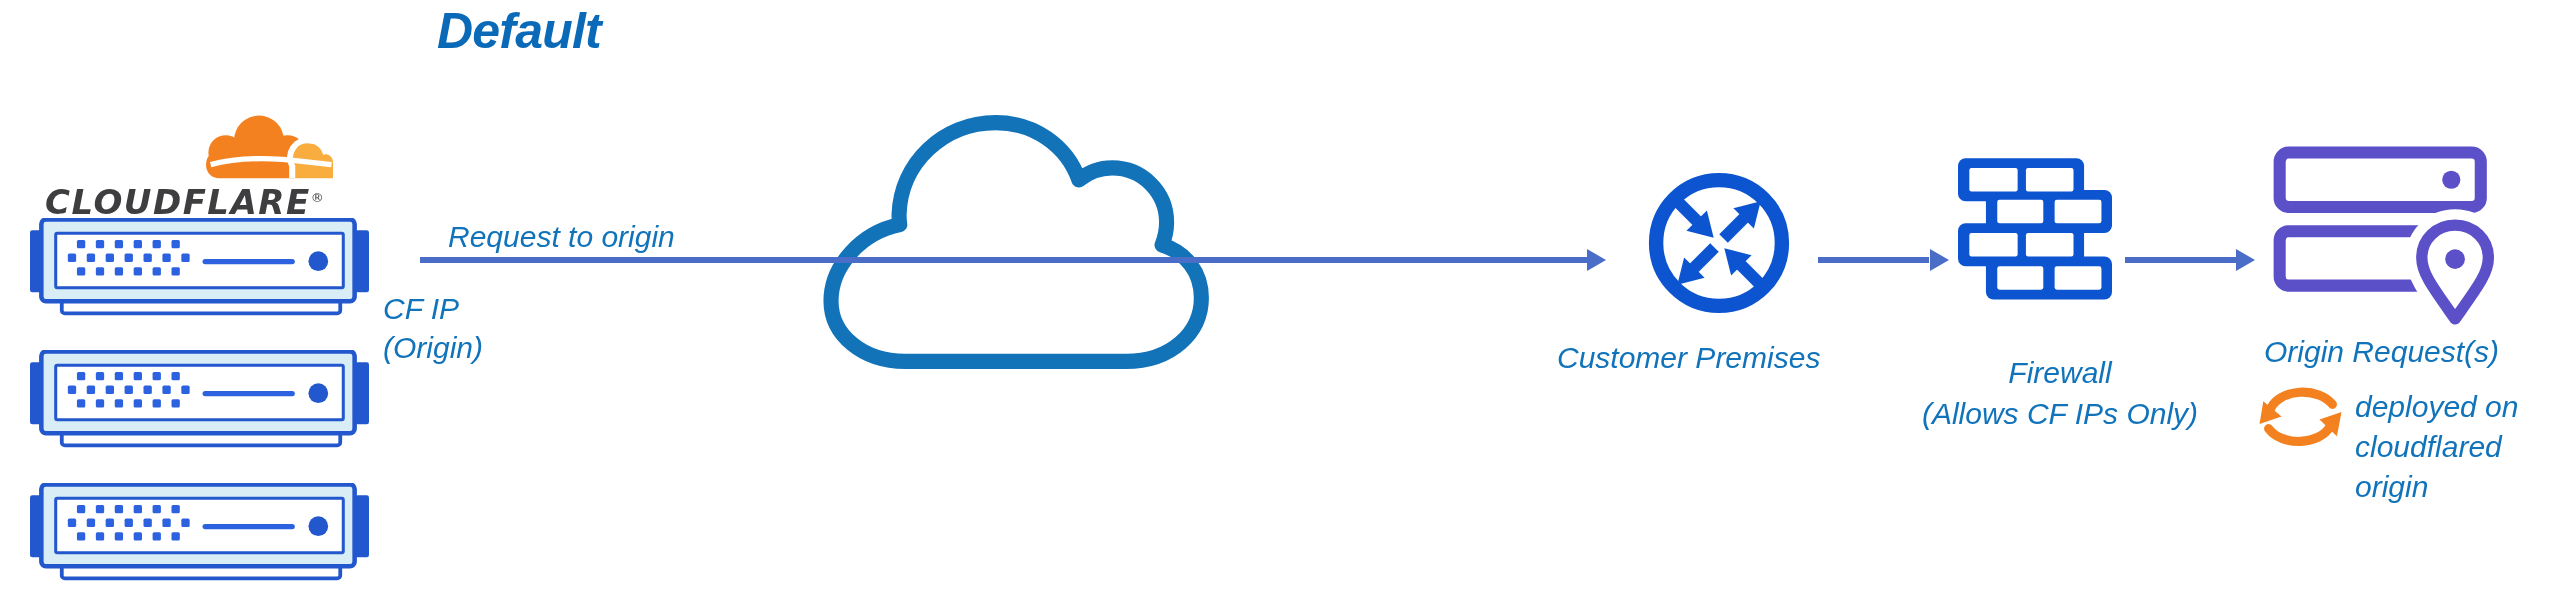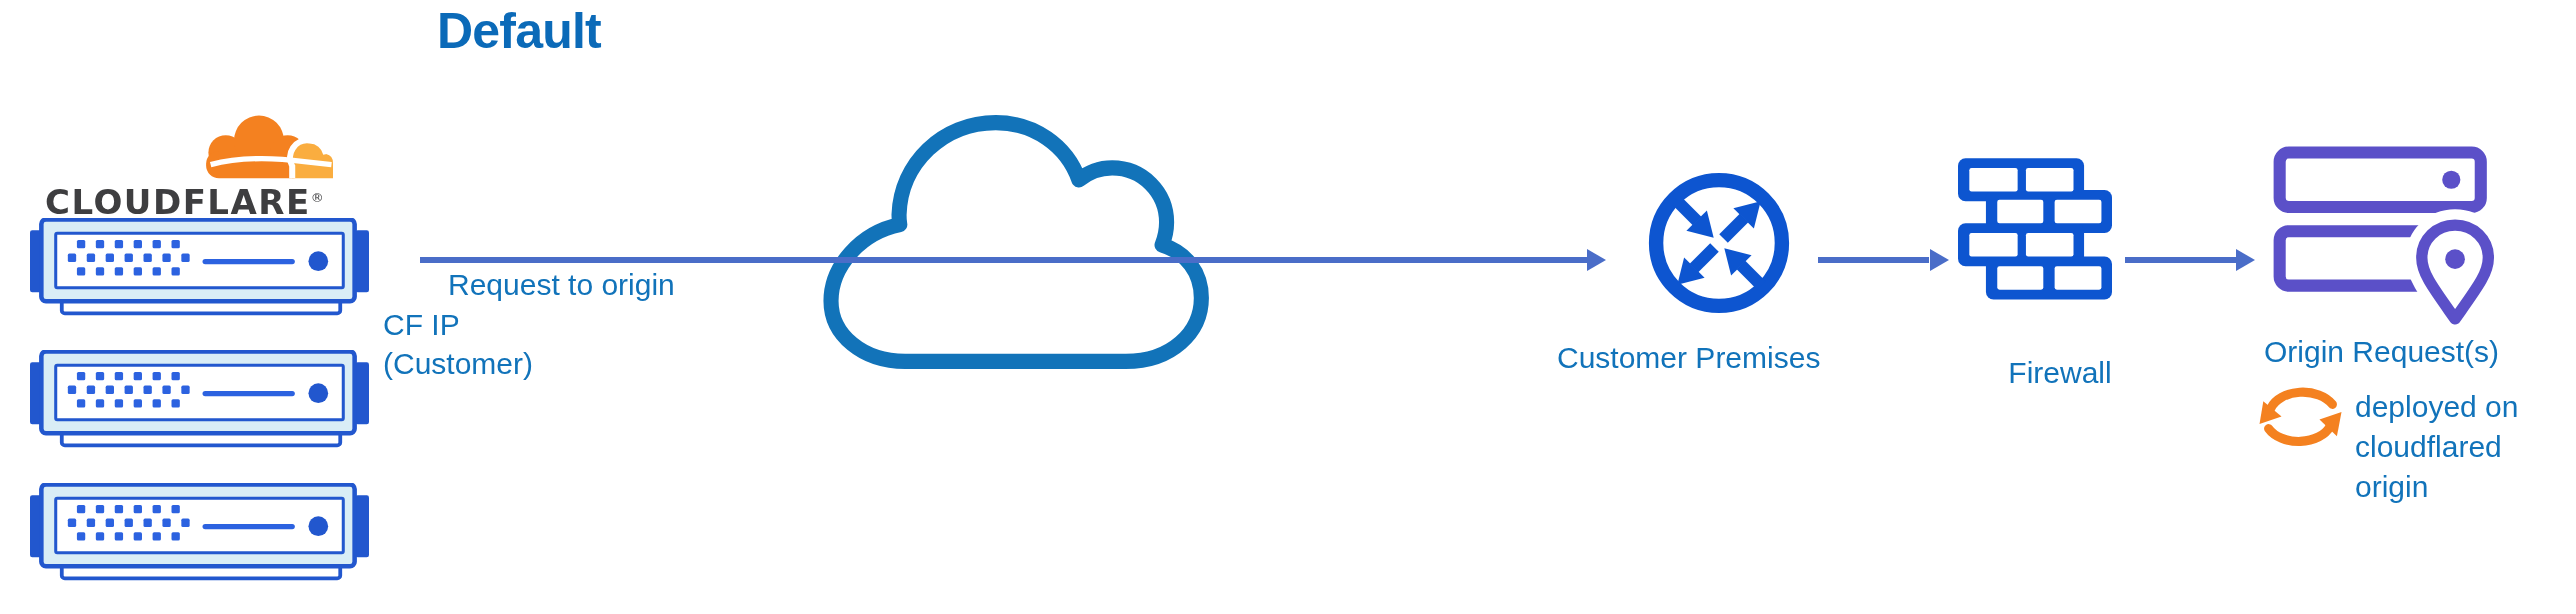--- a/index.html
+++ b/index.html
@@ -3,27 +3,27 @@
 <meta charset="utf-8">
 <style>
   :root{
     --c-title:#0b6ab8; --c-label:#1173ba; --c-arrow:#4a6dc8; --c-icon-blue:#0d55d0;
     --c-cloud-stroke:#1273b9; --c-server-border:#2257ce; --c-server-fill:#d9edf6;
     --c-server-dot:#2c62e0; --c-purple:#5b50c8; --c-orange:#f48120;
     --c-orange-light:#faad3f; --c-wordmark:#3e3e40; --c-bg:#ffffff;
   }
   html,body{margin:0;padding:0;background:var(--c-bg,#fff);}
   .canvas{position:relative;width:2576px;height:614px;background:var(--c-bg,#fff);
-          font-family:"Liberation Sans",sans-serif;overflow:hidden;}
+          font-family:"Liberation Sans",sans-serif;overflow:hidden;font-style:italic;}
   .abs{position:absolute;}
   .title{left:437px;top:1.5px;font-size:50px;font-weight:600;letter-spacing:-0.8px;
          color:var(--c-title,#0b6ab8);}
   .label{font-size:30px;color:var(--c-label,#1173ba);line-height:1.25;white-space:nowrap;}
-  .lbl-request{left:448px;top:218px;margin-top:48px;}
-  .lbl-cfip{left:383px;top:289px;line-height:39px;margin-top:16px;}
+  .lbl-request{left:448px;top:218px;}
+  .lbl-cfip{left:383px;top:289px;line-height:39px;}
   .lbl-internet{left:823px;top:304px;width:403px;text-align:center;z-index:6;}
   .lbl-cpe{left:1557px;top:339px;line-height:38px;}
   .lbl-firewall{left:1863px;top:328px;width:394px;text-align:center;line-height:41px;margin-top:24px;}
   .lbl-origin{left:2264px;top:333px;}
   .lbl-cloudflared{left:2355px;top:387px;line-height:40px;}
   .wordmark{left:45px;top:182px;font-family:"DejaVu Sans","Liberation Sans",sans-serif;
             font-size:34px;font-weight:800;letter-spacing:1.5px;color:var(--c-wordmark,#3e3e40);
             white-space:nowrap;}
   .wordmark sup{font-size:13px;font-weight:400;}
   
@@ -102,21 +102,21 @@
   <svg class="abs" style="left:30px;top:350px" width="339" height="100" viewBox="0 0 448 132">
       <use href="#srv"></use>
     </svg>
   <svg class="abs" style="left:30px;top:483px" width="339" height="100" viewBox="0 0 448 132">
       <use href="#srv"></use>
     </svg>
 
   <div class="abs label lbl-request">Request to origin</div>
   <div class="abs label lbl-cfip">
     <div>CF IP</div>
-    <div>(Customer)</div>
+    <div>(Origin)</div>
   </div>
 
   <div class="abs shaft shaft1"></div>
   <div class="abs ahead head1"></div>
   <div class="abs shaft shaft2"></div>
   <div class="abs ahead head2"></div>
   <div class="abs shaft shaft3"></div>
   <div class="abs ahead head3"></div>
 
   <svg class="abs z1" style="left:823px;top:112px" width="403" height="260" viewBox="0 0 532 344">
@@ -164,20 +164,21 @@
       <rect x="52" y="55" width="61" height="31" rx="3"></rect>
         <rect x="128" y="55" width="62" height="31" rx="3"></rect>
       <rect x="15" y="99" width="64" height="31" rx="3"></rect>
         <rect x="90" y="99" width="63" height="31" rx="3"></rect>
       <rect x="52" y="143" width="61" height="31" rx="3"></rect>
         <rect x="128" y="143" width="62" height="31" rx="3"></rect>
     </g>
   </svg>
   <div class="abs label lbl-firewall">
     <div>Firewall</div>
+    <div>(Allows CF IPs Only)</div>
   </div>
 
   <svg class="abs" style="left:2272px;top:145px" width="224" height="186" viewBox="0 0 296 246">
     <rect x="10" y="10" width="266" height="72" rx="12" fill="#fff" style="stroke:var(--c-purple,#5b50c8)" stroke-width="16"></rect>
     <circle cx="237" cy="46" r="12" style="fill:var(--c-purple,#5b50c8)"></circle>
     <rect x="10" y="114" width="266" height="72" rx="12" fill="#fff" style="stroke:var(--c-purple,#5b50c8)" stroke-width="16"></rect>
     <path d="M242,106 C217,106 198,125 198,149 C198,170 213,189 242,230 C271,189 286,170 286,149 C286,125 267,106 242,106 Z" fill="#fff" stroke="#fff" stroke-width="42" stroke-linejoin="round"></path>
     <path d="M242,106 C217,106 198,125 198,149 C198,170 213,189 242,230 C271,189 286,170 286,149 C286,125 267,106 242,106 Z" fill="#fff" style="stroke:var(--c-purple,#5b50c8)" stroke-width="15" stroke-linejoin="round"></path>
     <circle cx="242" cy="151" r="13" style="fill:var(--c-purple,#5b50c8)"></circle>
   </svg>

